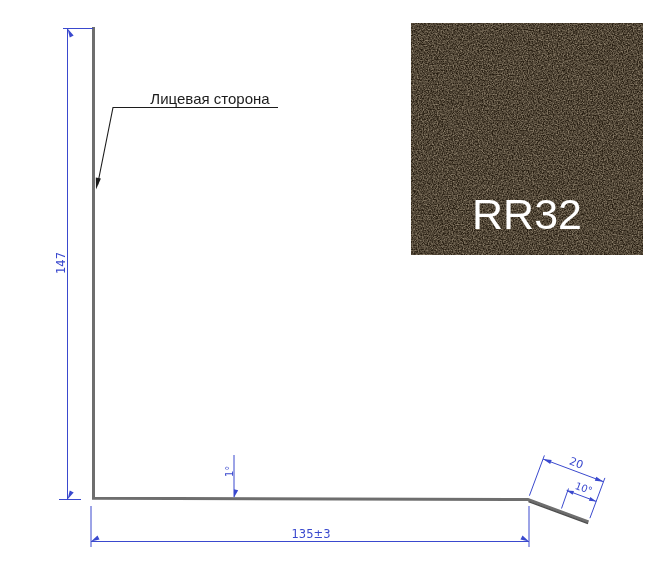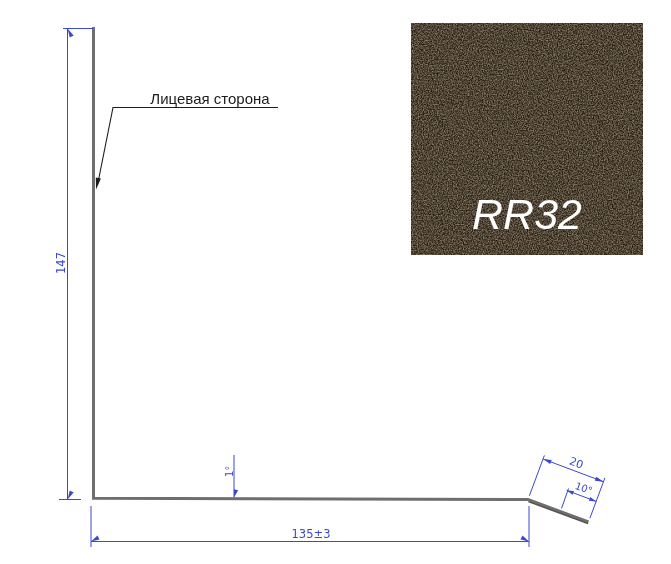--- a/index.html
+++ b/index.html
@@ -4,21 +4,21 @@
 <style>
   html,body{margin:0;padding:0;background:#fff;}
   #stage{position:relative;width:671px;height:564px;background:#fff;overflow:hidden;
          font-family:"Liberation Sans",sans-serif;}
   #drawing-svg{position:absolute;left:0;top:0;}
   .dim-strokes path{fill:none;stroke-width:1;}
   .profile path{fill:none;}
   .leader-stroke path{fill:none;stroke-width:1.1;}
   text{font-family:"DejaVu Sans",sans-serif;}
   .face-label{font-family:"Liberation Sans",sans-serif;}
-  #swatch{position:absolute;left:411px;top:23px;width:232px;height:178px;font-style:italic;}
+  #swatch{position:absolute;left:411px;top:23px;width:232px;height:178px;}
   #swatch svg{display:block;}
   .swatch-code{font-family:"Liberation Sans",sans-serif;}
 </style>
 </head>
 <body>
 
 <div id="stage">
 
   <svg id="drawing-svg" width="671" height="564" viewBox="0 0 671 564">
 

